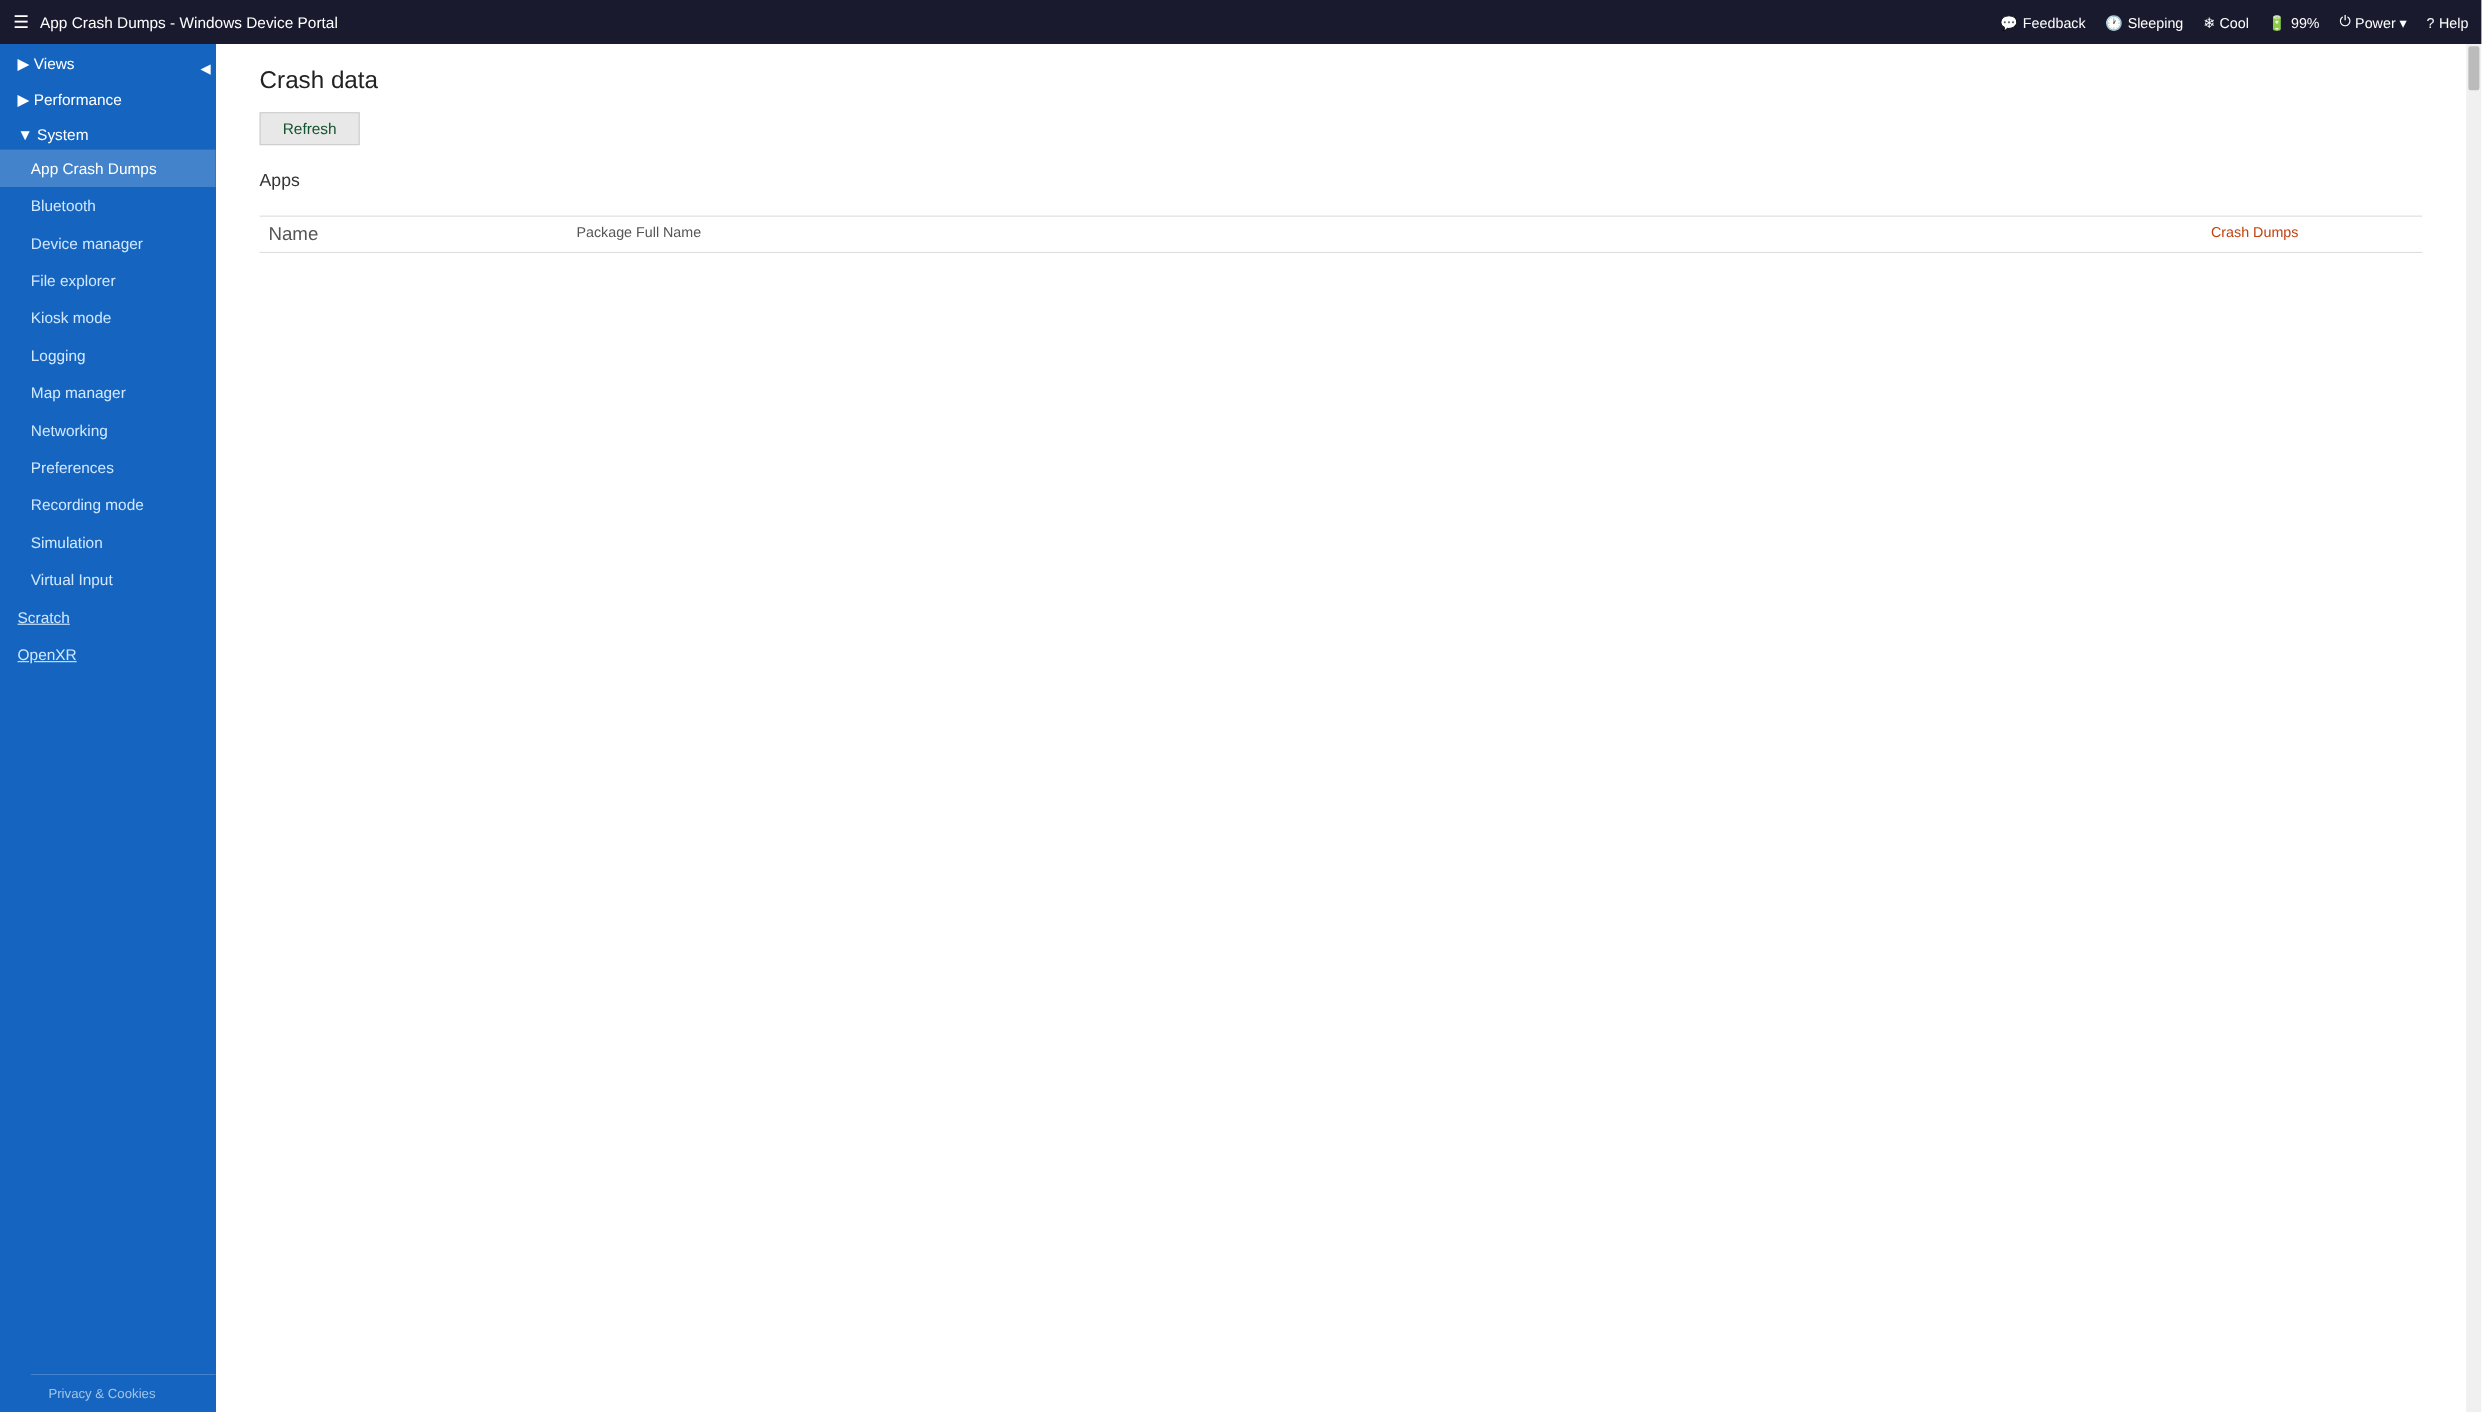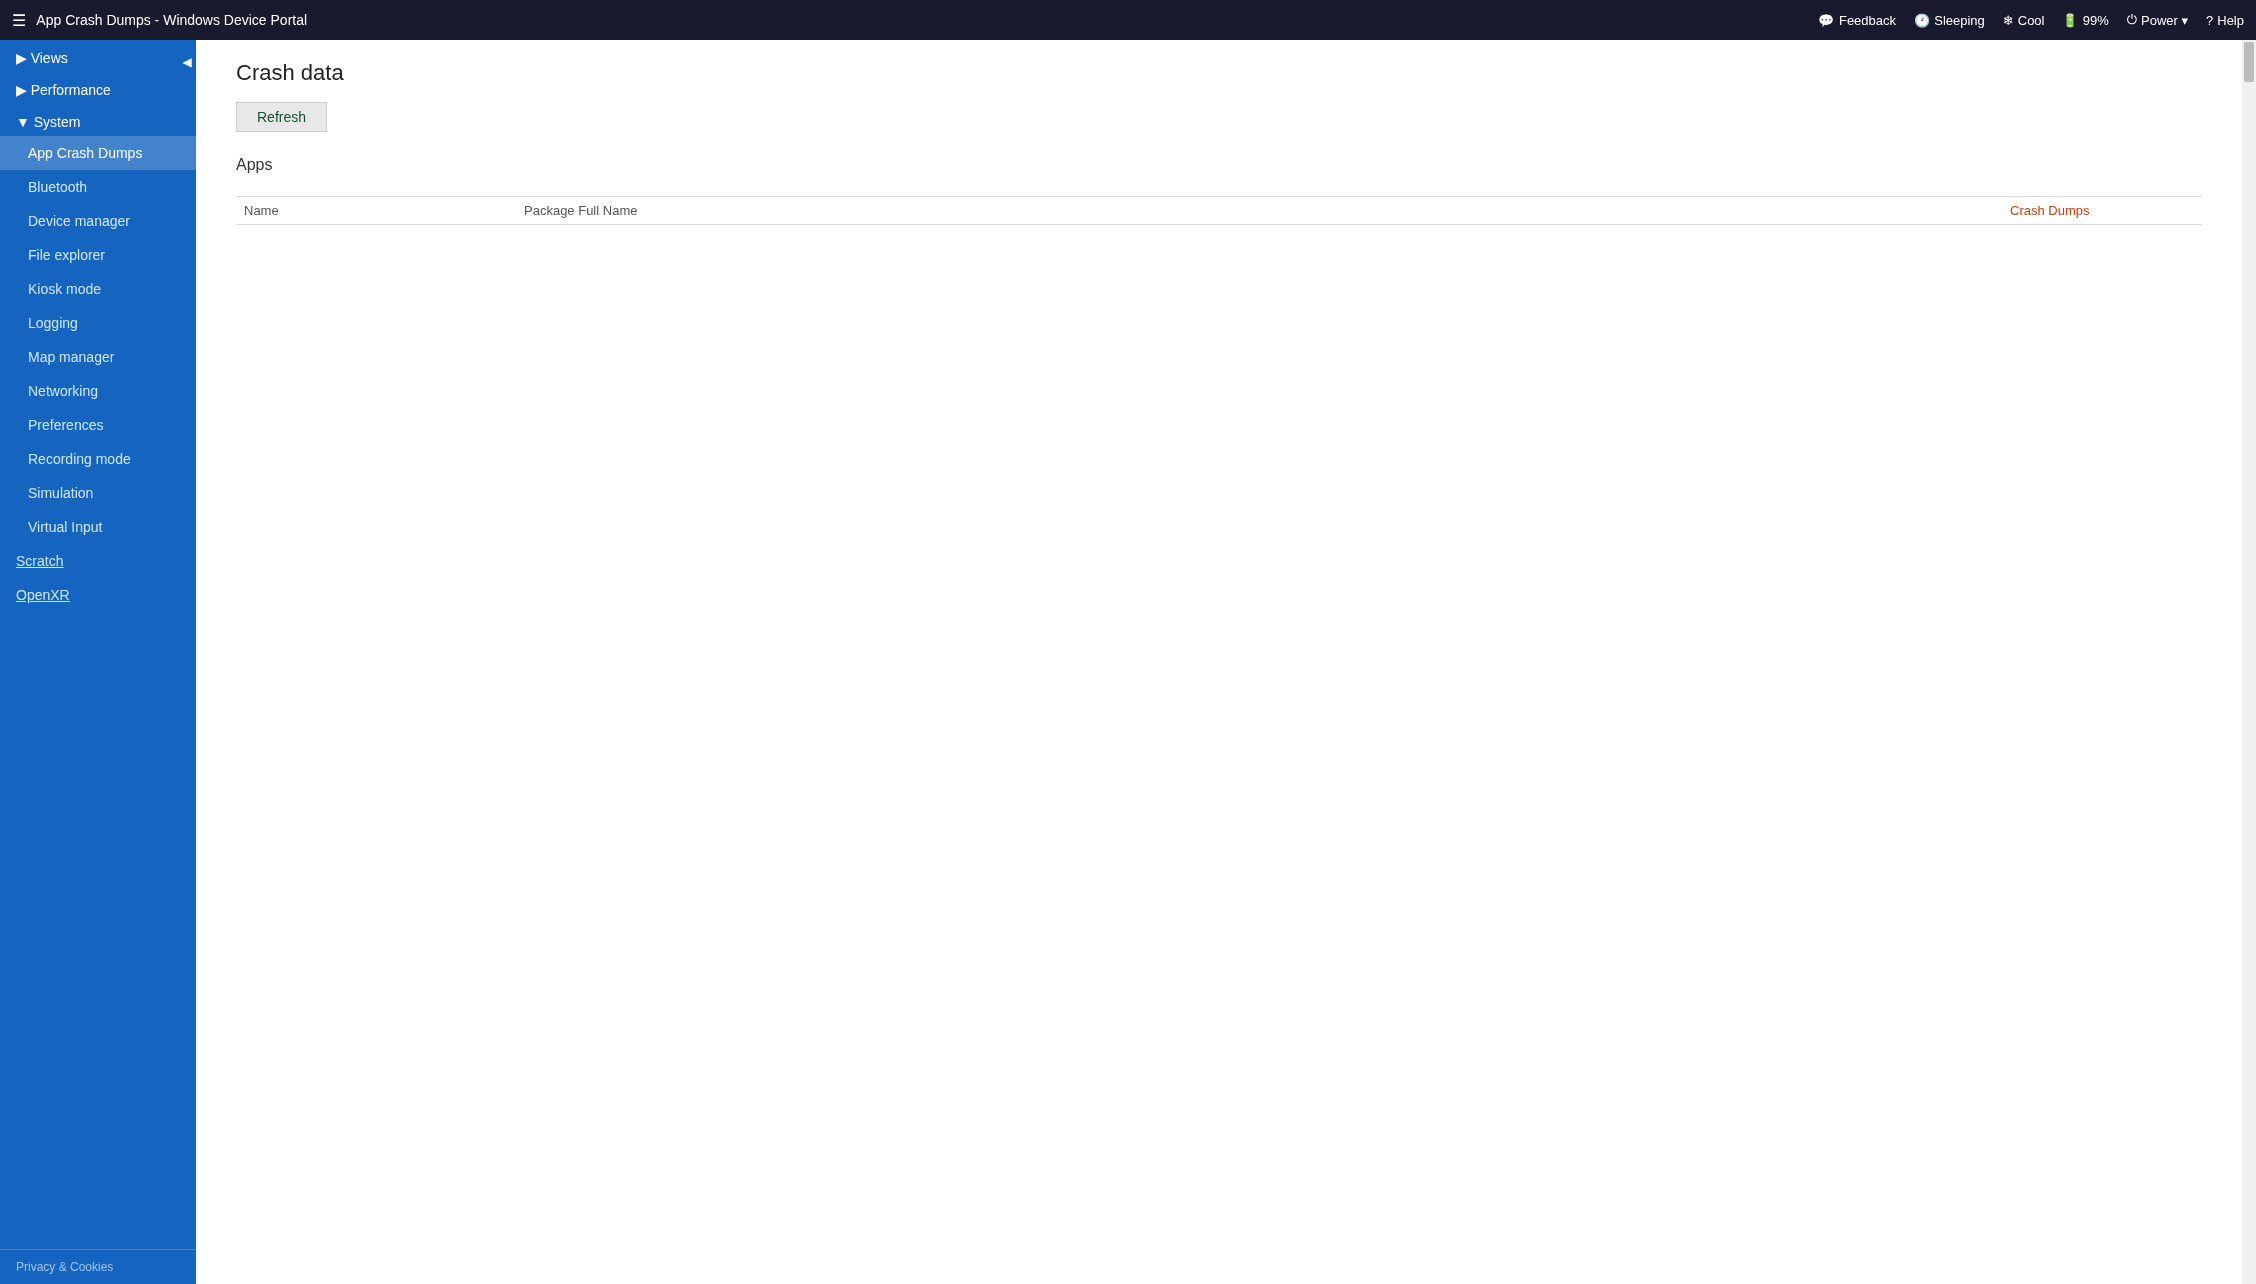--- a/index.html
+++ b/index.html
@@ -103,20 +103,21 @@
       color: #d0e8ff;
       text-decoration: underline;
     }
     .sidebar-footer {
       margin-top: auto;
       padding: 10px 16px;
       font-size: 12px;
       color: #a0c4e8;
       border-top: 1px solid rgba(255,255,255,0.2);
       cursor: pointer;
+      margin-left: 28px;
     }
 
     
     .content {
       flex: 1;
       overflow-y: auto;
       background: #fff;
       padding: 20px 40px;
     }
     .content-title {
@@ -144,21 +145,21 @@
       width: 100%;
       border-top: 1px solid #ddd;
     }
     .table-header {
       display: flex;
       border-bottom: 1px solid #ddd;
       padding: 6px 0;
     }
     .col-name {
       flex: 0 0 280px;
-      font-size: 13px;
+      font-size: 17px;
       color: #555;
       padding: 0 8px;
     }
     .col-package {
       flex: 1;
       font-size: 13px;
       color: #555;
       padding: 0 8px;
     }
     .col-crashes {

